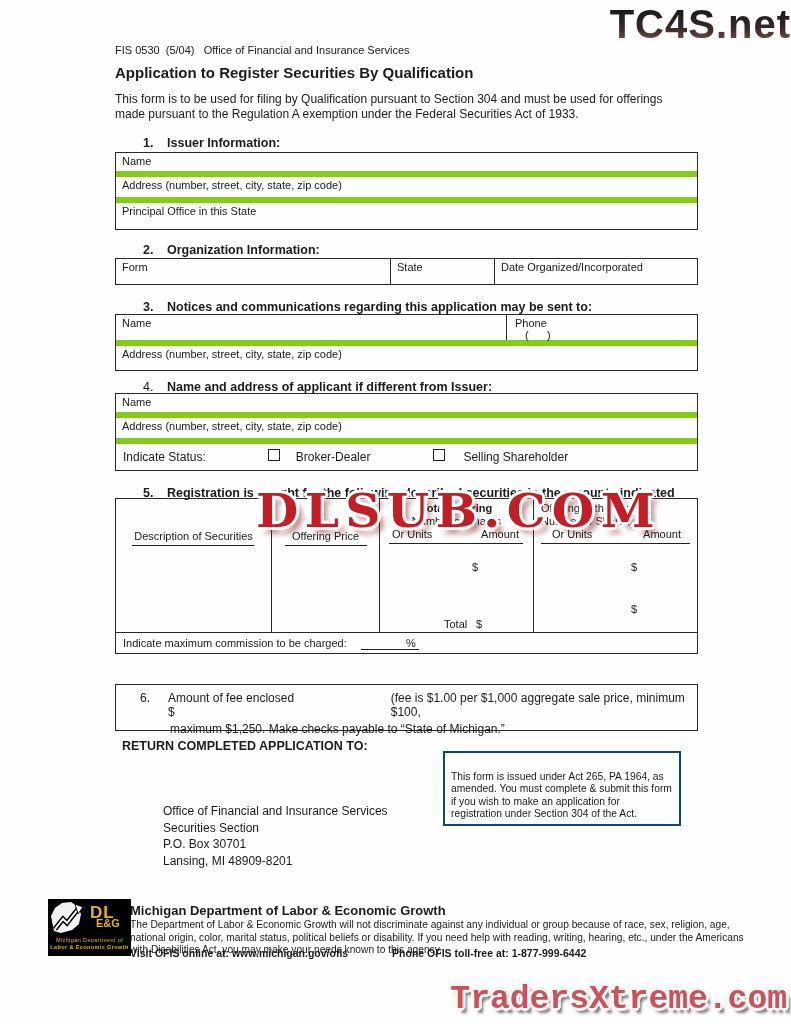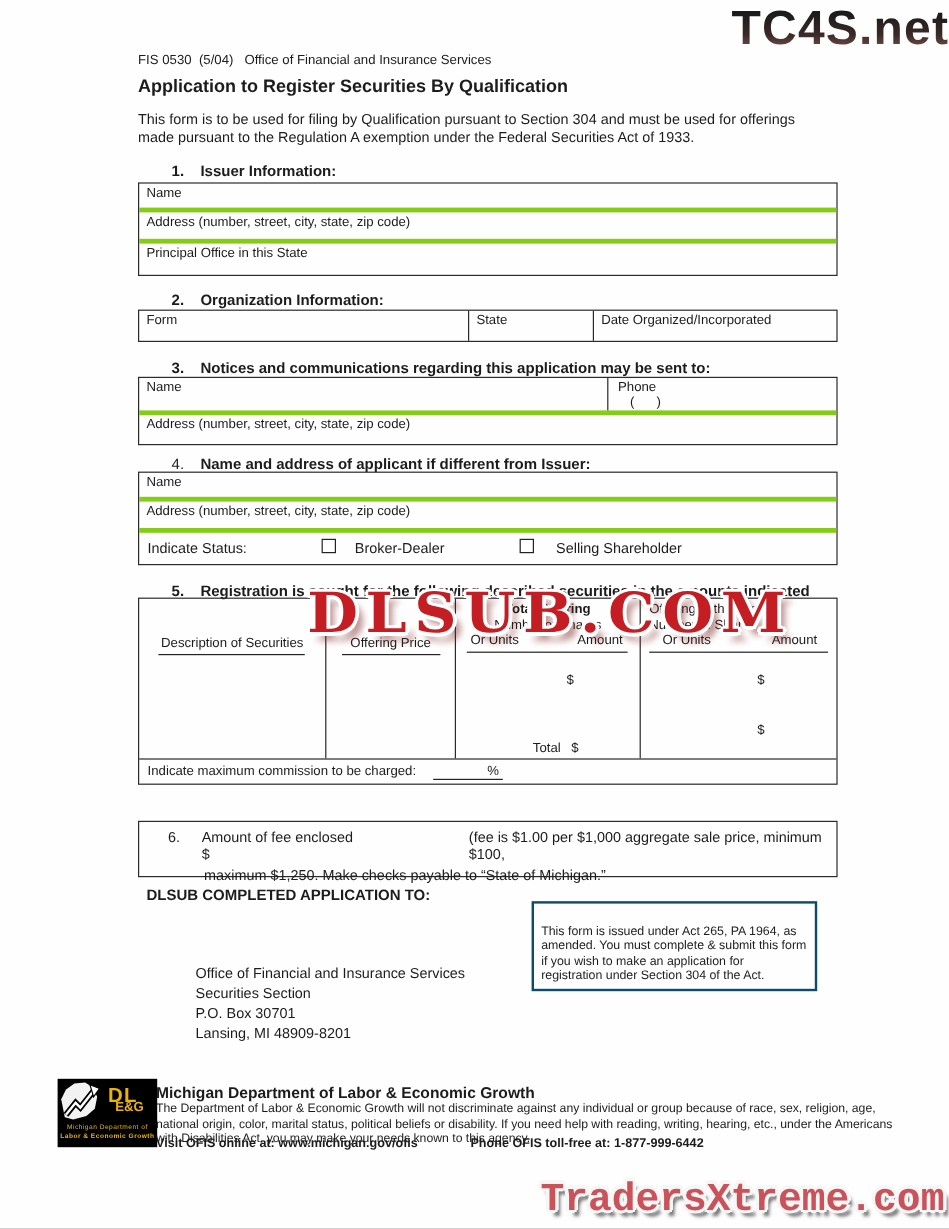--- a/index.html
+++ b/index.html
@@ -18,21 +18,21 @@
   .intro { left:115px; top:92px; width:578px; font-size:12px; line-height:14.5px; }
 
   
   .sec-h { font-size:12.5px; font-weight:bold; display:flex; }
   .sec-h .num { width:24px; }
   .sec-h.plain { font-weight:normal; }
   .sec-h.plain .lbl { font-weight:bold; }
 
   
   .fbox { left:115px; width:583px; border:1px solid #2a2a2a; background:transparent; }
-  .frow { border-bottom:4px solid #84cc16; position:relative; }
+  .frow { border-bottom:6px solid #84cc16; position:relative; }
   .frow:last-child { border-bottom:none; }
   .flabel { font-size:11px; padding:2px 0 0 6px; display:block; }
   .cellrow { display:flex; }
   .cell { border-right:1px solid #2a2a2a; position:relative; }
   .cell:last-child { border-right:none; }
 
   
   .status-row { display:flex; align-items:center; font-size:12px; }
   .cb { display:inline-block; width:12px; height:12px; border:1px solid #222; background:#fff; margin-top:-4px; }
 
@@ -229,21 +229,21 @@
   <div class="abs s6">
     <div class="l1">
       <span class="num6">6.</span>
       <span>Amount of fee enclosed $</span>
       <span class="spacer"></span>
       <span>(fee is $1.00 per $1,000 aggregate sale price, minimum $100,</span>
     </div>
     <div class="l2">maximum $1,250.  Make checks payable to “State of Michigan.”</div>
   </div>
 
-  <div class="abs return-h">DLSUB COMPLETED APPLICATION TO:</div>
+  <div class="abs return-h">RETURN COMPLETED APPLICATION TO:</div>
   <div class="abs note-box">This form is issued under Act 265, PA 1964, as amended. You must complete &amp; submit this form if you wish to make an application for registration under Section 304 of the Act.</div>
   <div class="abs addr">
     <div>Office of Financial and Insurance Services</div>
     <div>Securities Section</div>
     <div>P.O. Box 30701</div>
     <div>Lansing, MI  48909-8201</div>
   </div>
 
   <div class="abs logo">
     <div class="logo-top">

